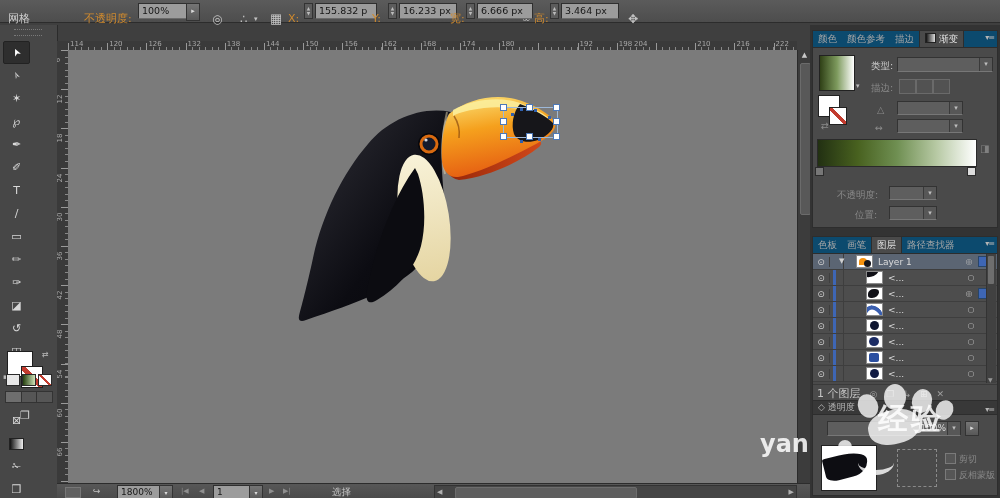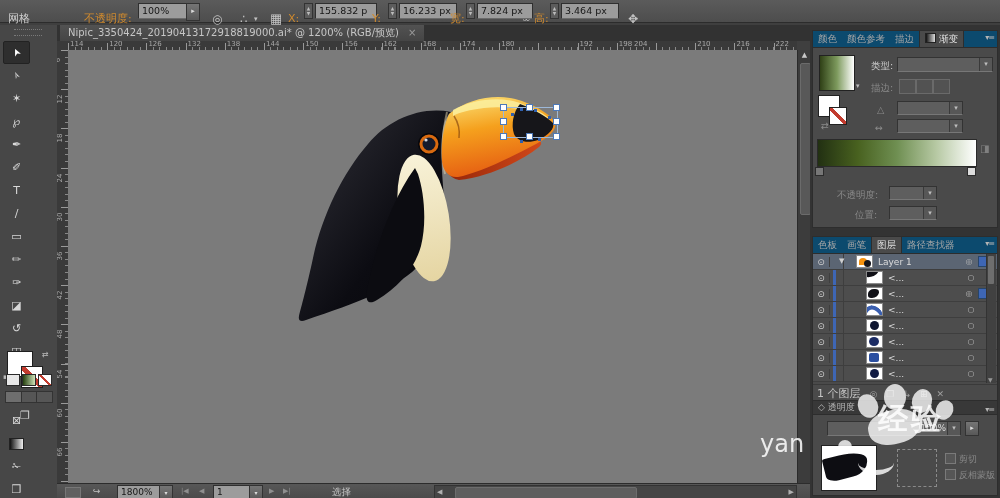--- a/index.html
+++ b/index.html
@@ -163,21 +163,21 @@
   .cblabel{position:absolute;font-size:9px;color:#8a8a8a}
   #tthumb{position:absolute;left:8px;top:44px;width:54px;height:44px;background:#fff;border:1px solid #222;overflow:hidden}
   #tthumb .swoosh{position:absolute;left:2px;top:8px;width:44px;height:24px;background:#0d0d12;
                   border-radius:10% 90% 60% 40%/10% 60% 90% 40%;transform:rotate(-14deg)}
   #tmask{position:absolute;left:84px;top:48px;width:38px;height:36px;border:1px dashed #8a8a8a}
 
   
   #watermark{left:0;top:0;width:1000px;height:490px;pointer-events:none;z-index:60}
   .wm{position:absolute;background:rgba(255,255,255,.78);border-radius:50%}
   #wm-text{position:absolute;left:878px;top:399px;font-size:30px;font-weight:bold;color:rgba(255,255,255,.85);letter-spacing:3px}
-  #wm-partial{position:absolute;left:760px;top:430px;font-size:24px;font-weight:normal;color:rgba(255,255,255,.85)}
+  #wm-partial{position:absolute;left:760px;top:430px;font-size:24px;font-weight:bold;color:rgba(255,255,255,.85)}
   #wm-smile{position:absolute;left:858px;top:450px;width:36px;height:20px;border-bottom:5px solid rgba(255,255,255,.8);
             border-radius:0 0 50% 50%}
 </style>
 </head>
 <body>
 
 <div id="app">
 
   <div id="topbar" class="abs">
     <span class="item lbl" style="left:8px">网格</span>
@@ -187,21 +187,21 @@
     <span class="item tbicon" style="left:212px">◎</span>
     <span class="item tbicon" style="left:240px">∴</span>
     <span class="item tbicon" style="left:254px;font-size:7px">▾</span>
     <span class="item tbicon" style="left:270px;font-size:13px">▦</span>
     <span id="tb-fields"></span>
     <span class="item tbicon" style="left:522px;font-size:10px">∞</span>
     <span class="item tbicon" style="left:628px">✥</span>
   <span class="item lbl-orange" style="left: 288px;">X:</span><span class="stepper" style="left: 304px;">▲
 ▼</span><span class="field" style="left: 315px; width: 54px;">155.832 p</span><span class="item lbl-orange" style="left: 372px;">Y:</span><span class="stepper" style="left: 388px;">▲
 ▼</span><span class="field" style="left: 399px; width: 50px;">16.233 px</span><span class="item lbl-orange" style="left: 450px;">宽:</span><span class="stepper" style="left: 466px;">▲
-▼</span><span class="field" style="left: 477px; width: 48px;">7.824 px</span><span class="item lbl-orange" style="left: 534px;">高:</span><span class="stepper" style="left: 550px;">▲
+▼</span><span class="field" style="left: 477px; width: 48px;">6.666 px</span><span class="item lbl-orange" style="left: 534px;">高:</span><span class="stepper" style="left: 550px;">▲
 ▼</span><span class="field" style="left: 561px; width: 50px;">3.464 px</span></div>
 
   <div id="toolbox" class="abs">
     <div id="toolgrip"></div>
     <div id="toolgrid">
         <div class="tool active">
           <span class="tglyph rot-arrow">➤</span>
         </div>
         <div class="tool">
           <span class="tglyph rot-arrow">➢</span>
@@ -269,25 +269,20 @@
     <div id="mode-grad" class="modebtn"></div>
     <div id="mode-none" class="modebtn"></div>
     <div id="drawmodes" class="abs">
       <div class="dmseg"></div>
       <div class="dmseg"></div>
       <div class="dmseg"></div>
     </div>
     <div id="screenmode" class="abs">❐</div>
   </div>
 
-  <div id="tabbar" class="abs">
-    <div id="doctab">
-      <span>Nipic_3350424_20190413172918819000.ai* @ 1200% (RGB/预览)</span><span class="close">×</span>
-    </div>
-  </div>
 
   <div id="rcorner" class="abs"></div>
   <div id="hruler" class="abs">
       <div class="minor"></div>
       <div class="major"></div>
       <span class="hrlabel" style="left: 2px;">114</span>
       <span class="hrlabel" style="left: 41.2px;">120</span>
       <span class="hrlabel" style="left: 80.4px;">126</span>
       <span class="hrlabel" style="left: 119.6px;">132</span>
       <span class="hrlabel" style="left: 158.8px;">138</span>

